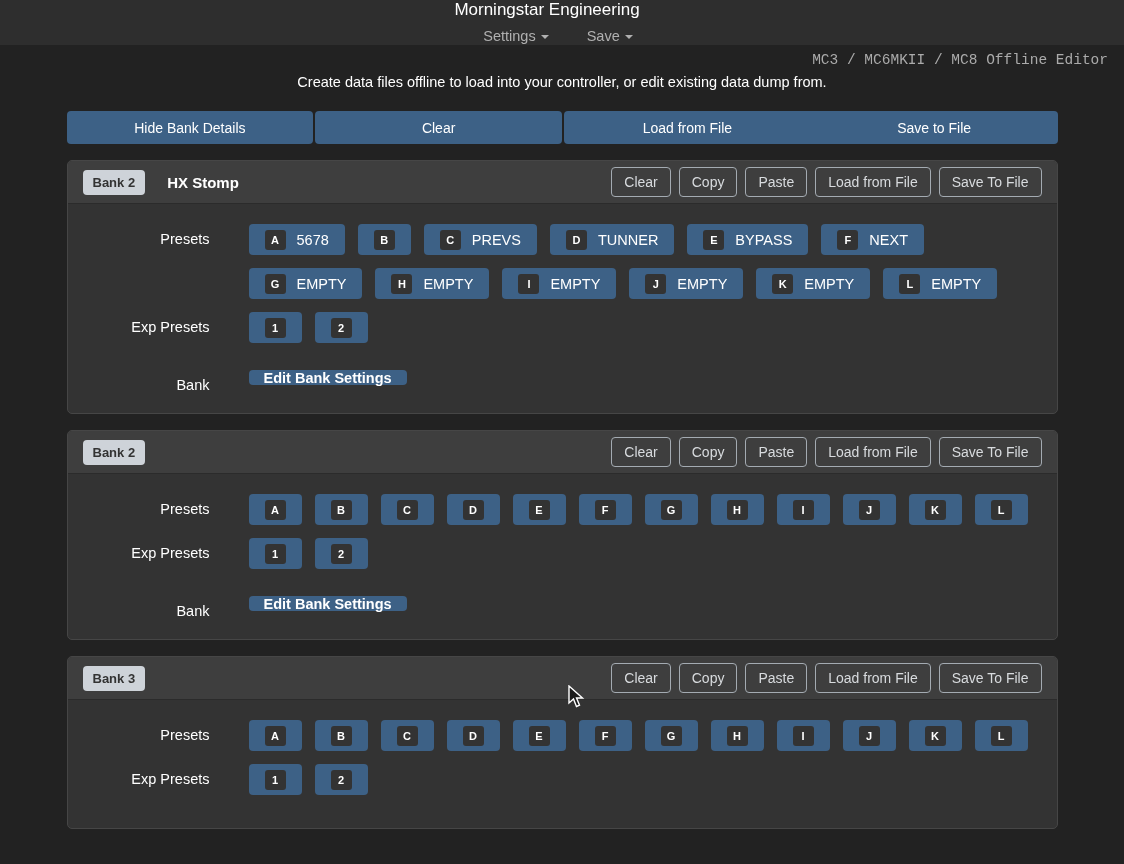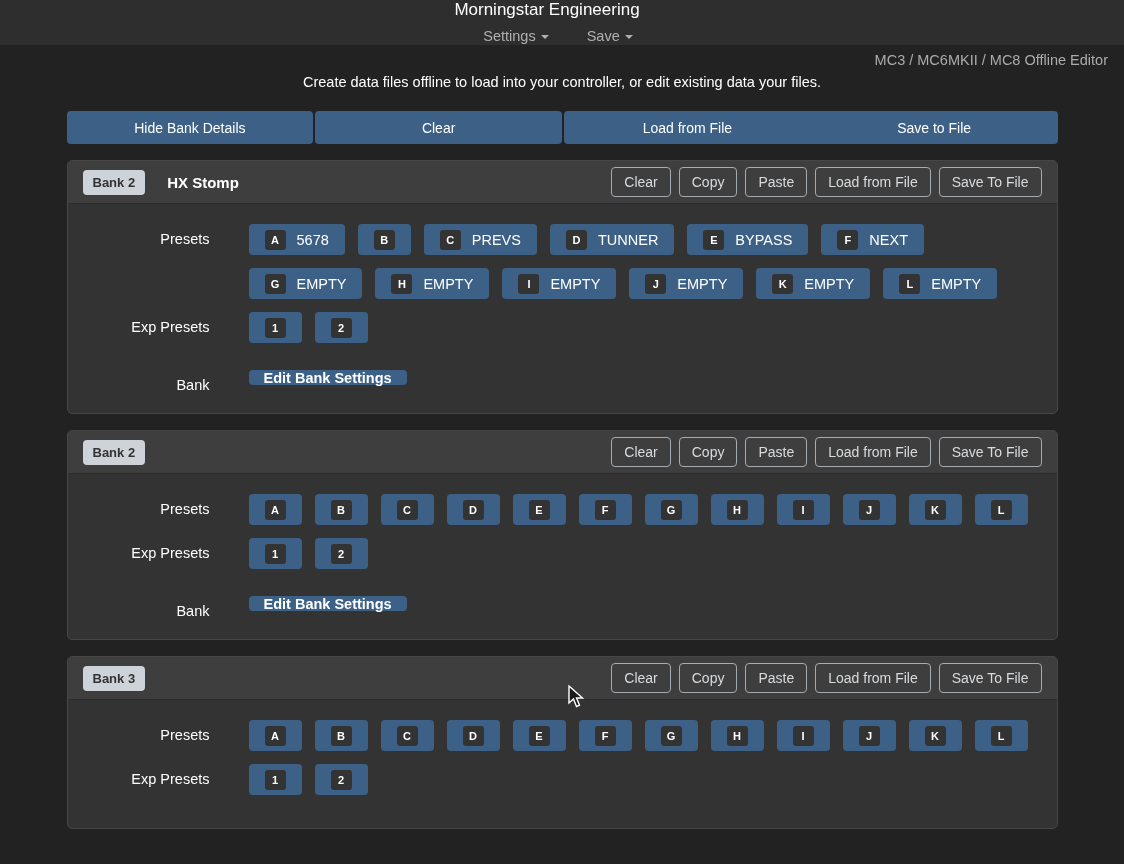--- a/index.html
+++ b/index.html
@@ -40,20 +40,21 @@
     vertical-align: 2px;
     border-left: 4px solid transparent;
     border-right: 4px solid transparent;
     border-top: 4px solid #b0b0b0;
   }
   .nav-right {
     margin-left: auto;
     color: #ababab;
     font-size: 14.5px;
     white-space: nowrap;
+    font-family: Liberation Mono, monospace;
   }
 
   
   .intro { text-align: center; }
   .intro-line1 { margin-top: 29px; font-size: 14.5px; }
   .intro-line2 { margin-top: 17px; font-size: 14.5px; }
 
   
   .container { width: 991px; margin: 0 auto; }
 
@@ -197,21 +198,21 @@
 <nav class="navbar">
   <span class="brand">Morningstar Engineering</span>
   <div class="nav-links">
     <span class="nav-link"><span>Settings</span><span class="caret"></span></span>
     <span class="nav-link"><span>Save</span><span class="caret"></span></span>
   </div>
   <span class="nav-right">MC3 / MC6MKII / MC8 Offline Editor</span>
 </nav>
 
 <div class="intro">
-  <div class="intro-line1">Create data files offline to load into your controller, or edit existing data your files.</div>
+  <div class="intro-line1">Create data files offline to load into your controller, or edit existing data dump from.</div>
 </div>
 
 <div class="container">
 
   <div class="toolbar">
     <button class="btn-blue">Hide Bank Details</button>
     <button class="btn-blue">Clear</button>
     <div class="btn-group">
       <button class="btn-blue">Load from File</button>
       <button class="btn-blue">Save to File</button>

